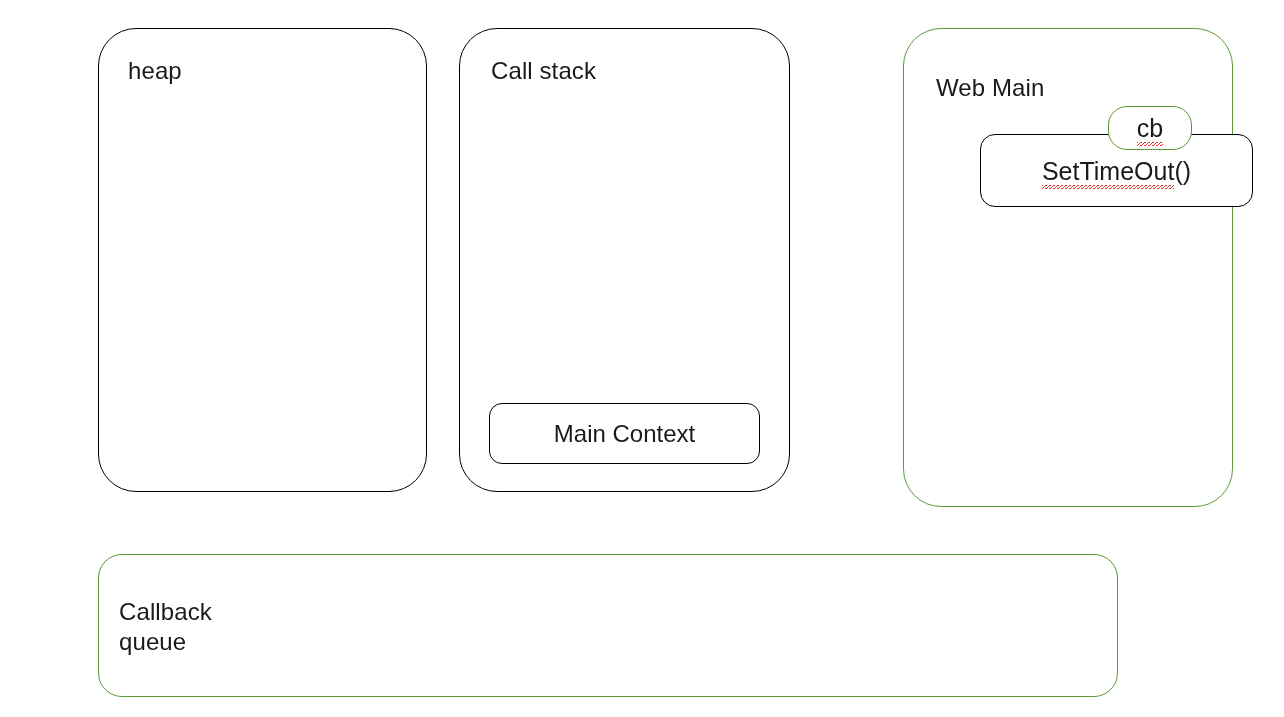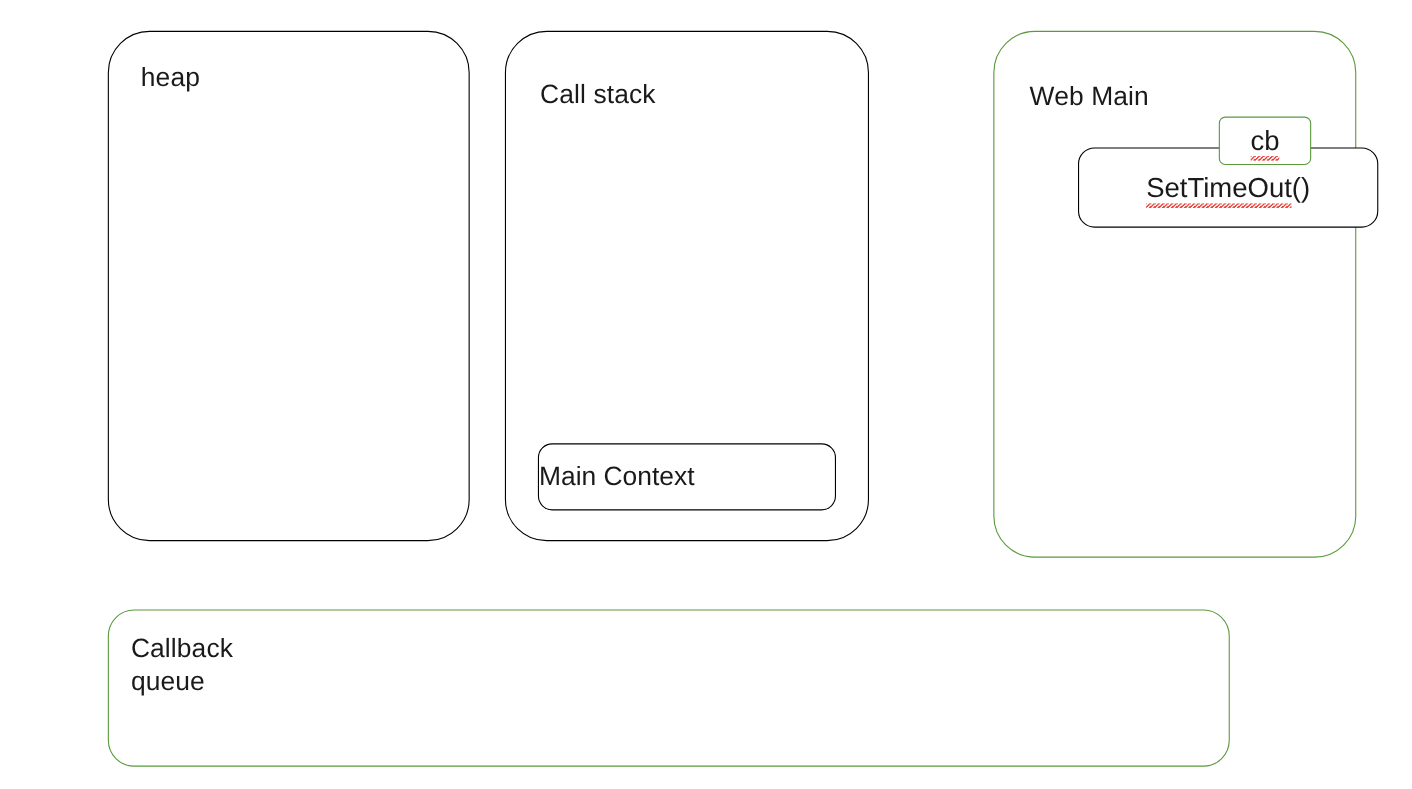--- a/index.html
+++ b/index.html
@@ -81,61 +81,62 @@
     letter-spacing: 0.1px;
     white-space: pre-line;
     color: #1a1a1a;
   }
   #heap-title {
     left: 128px;
     top: 56px;
   }
   #callstack-title {
     left: 491px;
-    top: 72px;
+    top: 56px;
   }
   #webapis-title {
     left: 936px;
     top: 73px;
   }
   #callbackqueue-title {
     left: 119px;
-    top: 575px;
+    top: 597px;
     line-height: 30px;
   }
 
   
   #main-context-box {
     left: 489px;
     top: 403px;
     width: 271px;
     height: 61px;
     border-radius: 13px;
     display: flex;
     align-items: center;
+    justify-content: center;
     z-index: 2;
   }
   #settimeout-box {
     left: 932px;
     top: 134px;
     width: 273px;
     height: 73px;
     border-radius: 15px;
     display: flex;
     align-items: center;
     justify-content: center;
     z-index: 2;
     margin-left: 48px;
   }
   #cb-box {
     left: 1108px;
     top: 106px;
     width: 84px;
     height: 44px;
-    border-radius: 6px;
+    border-radius: 19px;
     display: flex;
     align-items: center;
     justify-content: center;
     z-index: 3;
   }
 
   .item-label {
     font-size: 24px;
     line-height: 28px;
     color: #1a1a1a;

